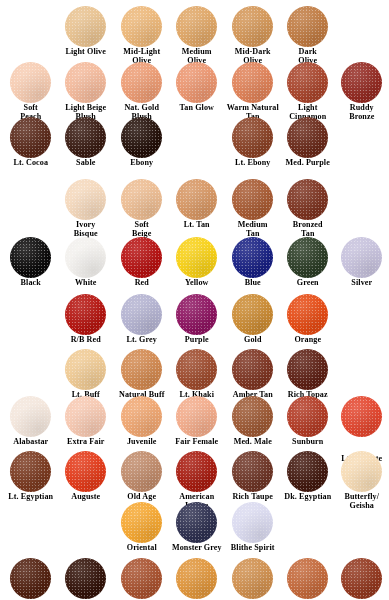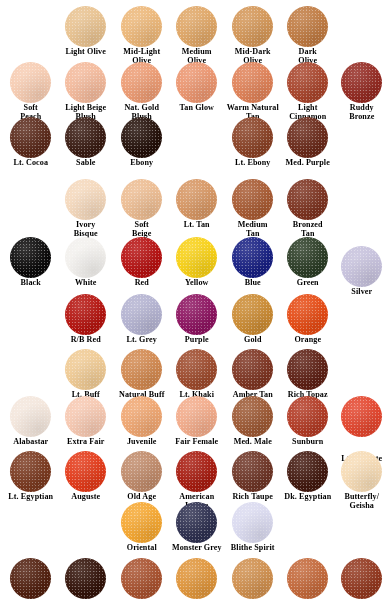--- a/index.html
+++ b/index.html
@@ -204,21 +204,21 @@
       <div class="label" style="color: rgb(0, 0, 0);">Yellow</div>
     </div>
     <div class="cell" style="left: 225px; top: 237px; width: 55.5px;">
       <div class="swatch" title="Blue" style="width: 41px; height: 41px; background: rgb(24, 32, 131);"></div>
       <div class="label" style="color: rgb(0, 0, 0);">Blue</div>
     </div>
     <div class="cell" style="left: 280px; top: 237px; width: 55.5px;">
       <div class="swatch" title="Green" style="width: 41px; height: 41px; background: rgb(44, 61, 38);"></div>
       <div class="label" style="color: rgb(0, 0, 0);">Green</div>
     </div>
-    <div class="cell" style="left: 334px; top: 246px; width: 55.5px;">
+    <div class="cell" style="left: 334px; top: 237px; width: 55.5px;">
       <div class="swatch" title="Silver" style="width: 41px; height: 41px; background: rgb(199, 194, 221);"></div>
       <div class="label" style="color: rgb(0, 0, 0);">Silver</div>
     </div>
     <div class="cell" style="left: 58px; top: 294px; width: 55.5px;">
       <div class="swatch" title="R/B Red" style="width: 41px; height: 41px; background: rgb(181, 20, 15);"></div>
       <div class="label" style="color: rgb(0, 0, 0);">R/B Red</div>
     </div>
     <div class="cell" style="left: 114px; top: 294px; width: 55.5px;">
       <div class="swatch" title="Lt. Grey" style="width: 41px; height: 41px; background: rgb(180, 179, 209);"></div>
       <div class="label" style="color: rgb(0, 0, 0);">Lt. Grey</div>

